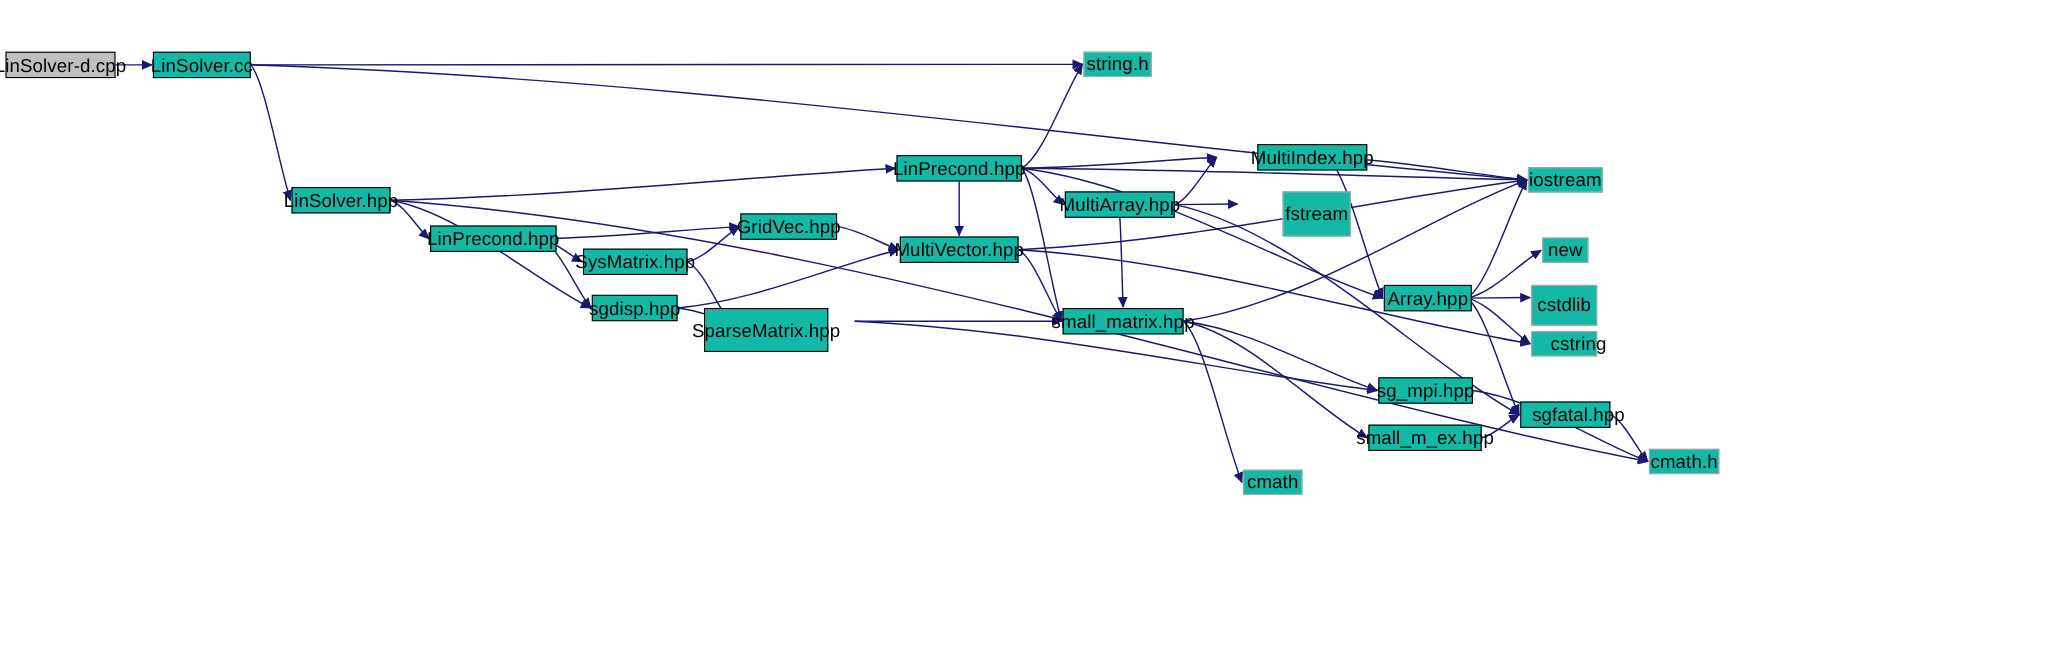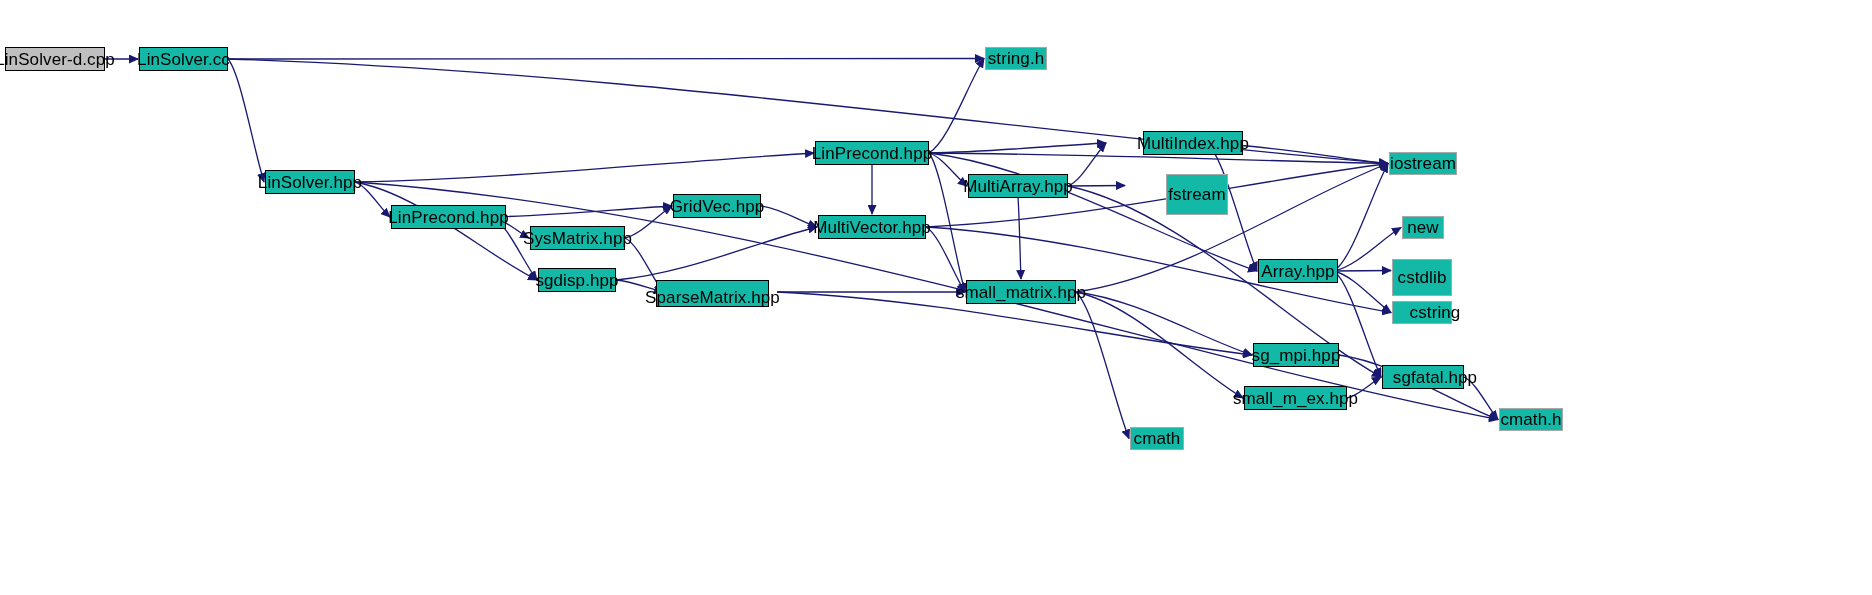--- a/index.html
+++ b/index.html
@@ -128,21 +128,21 @@
       </div>
       <div class="node-box" style="left: 530px; top: 226px; width: 95px; height: 24px;">
         <span class="node-label">SysMatrix.hpp</span>
       </div>
       <div class="node-box" style="left: 673px; top: 194px; width: 88px; height: 24px;">
         <span class="node-label">GridVec.hpp</span>
       </div>
       <div class="node-box" style="left: 538px; top: 268px; width: 78px; height: 24px;">
         <span class="node-label">sgdisp.hpp</span>
       </div>
-      <div class="node-box" style="left: 656px; top: 280px; width: 113px; height: 27px; align-items: flex-end;">
+      <div class="node-box" style="left: 640px; top: 280px; width: 113px; height: 40px;">
         <span class="node-label">SparseMatrix.hpp</span>
       </div>
       <div class="node-box" style="left: 815px; top: 141px; width: 114px; height: 24px;">
         <span class="node-label">LinPrecond.hpp</span>
       </div>
       <div class="node-box" style="left: 818px; top: 215px; width: 108px; height: 24px;">
         <span class="node-label">MultiVector.hpp</span>
       </div>
       <div class="node-box" style="left: 968px; top: 174px; width: 100px; height: 24px;">
         <span class="node-label">MultiArray.hpp</span>

